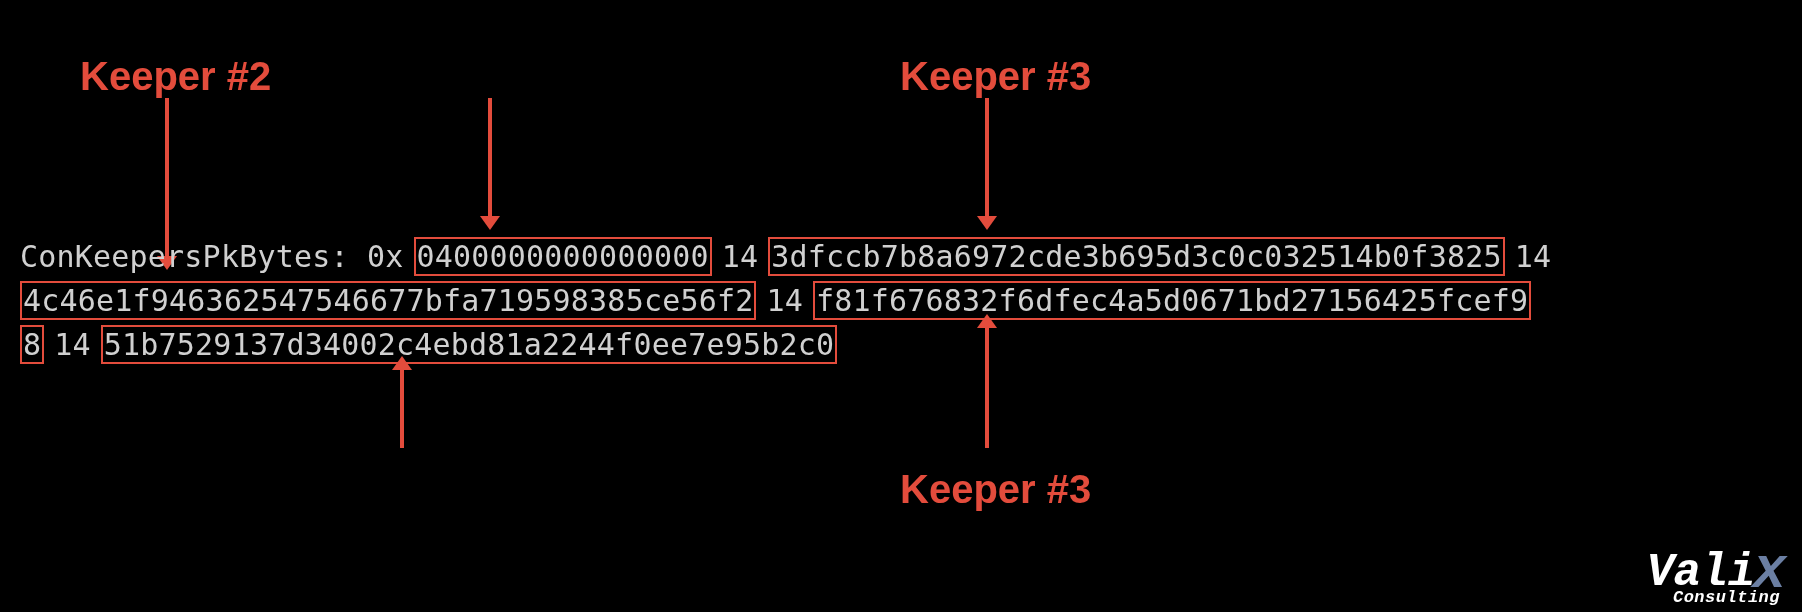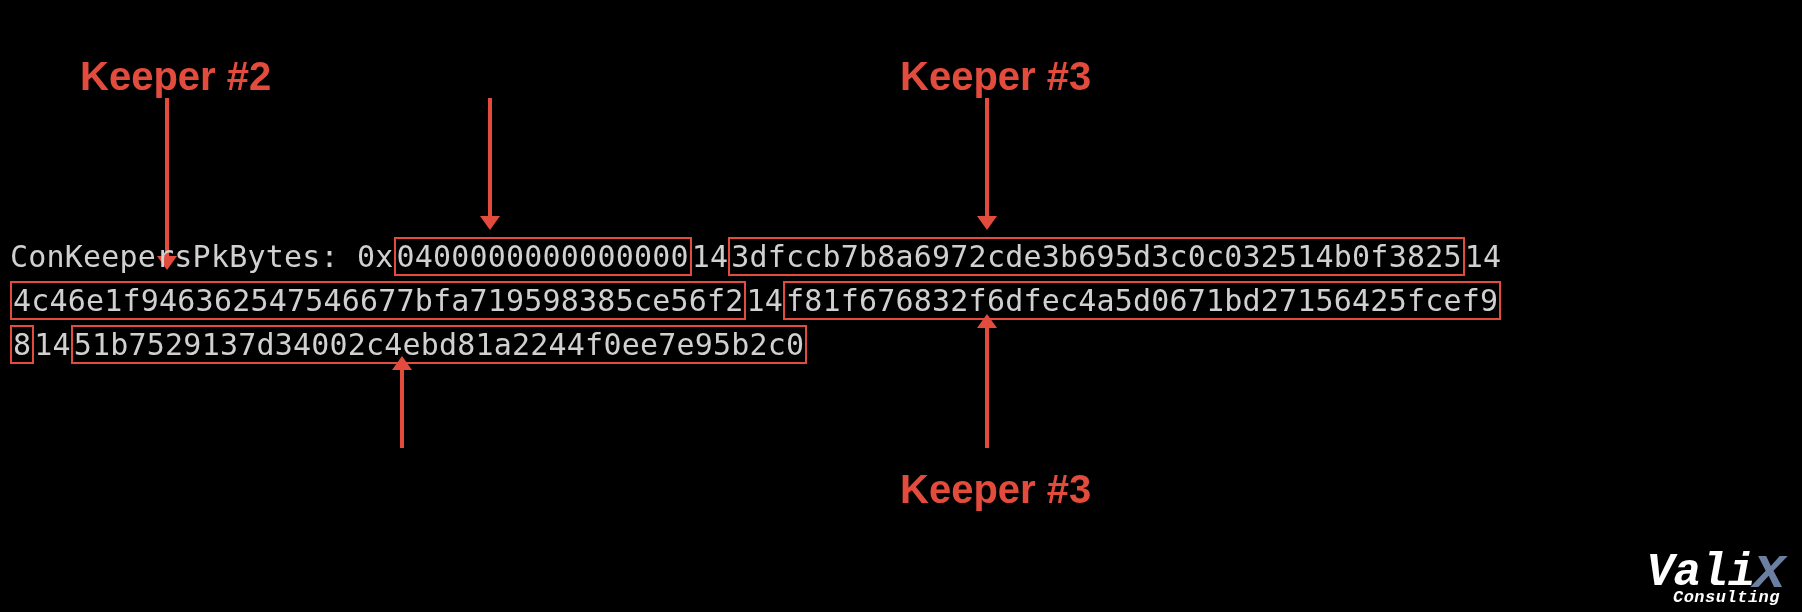--- a/index.html
+++ b/index.html
@@ -60,21 +60,21 @@
     left: 10px;
     top: 235px;
     width: 1782px;
     font-family: Menlo, Consolas, "DejaVu Sans Mono", monospace;
     font-size: 30px;
     line-height: 44px;
     color: var(--text);
     white-space: pre;
     letter-spacing: 0.2px;
   }
-  .hex .seg { display: inline; }
+  .hex .seg { display: inline; margin-left: 10px; }
   .hex .box {
     border: 2px solid var(--redline);
     padding: 0 1px;
     display: inline;
     text-align: right;
   }
   .hex .line { display: block; }
 
   
   .logo {

